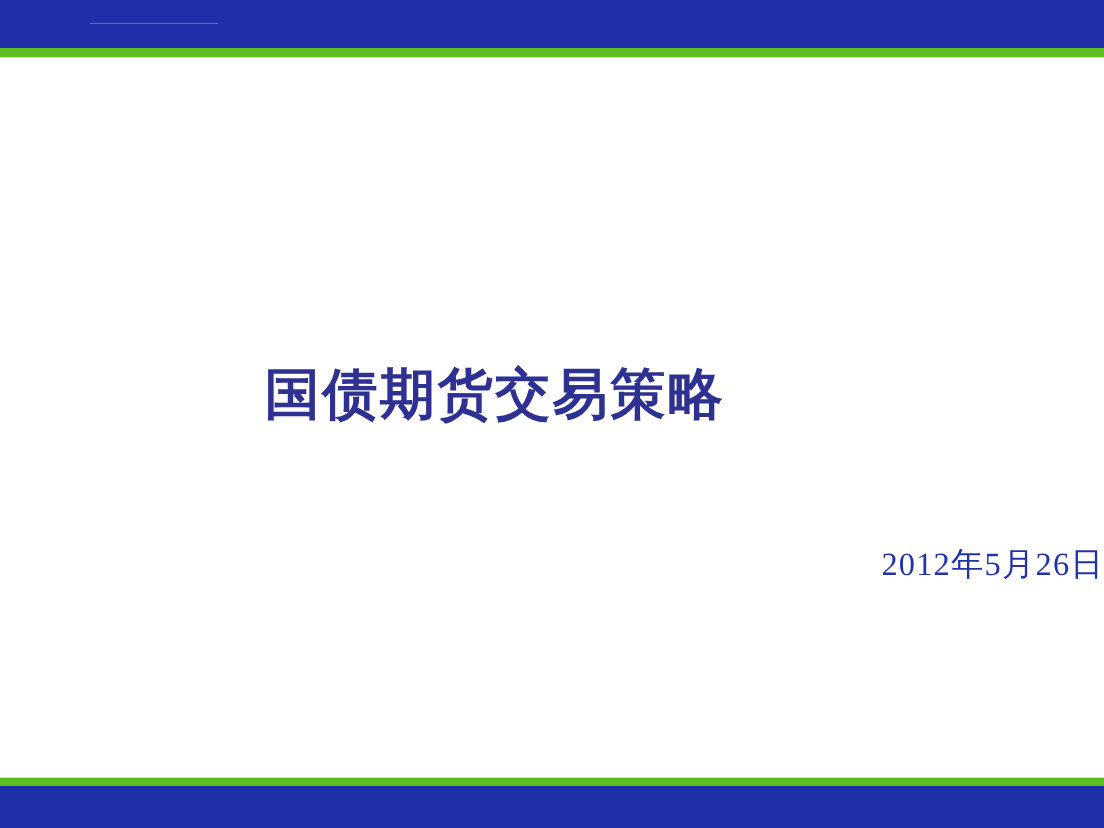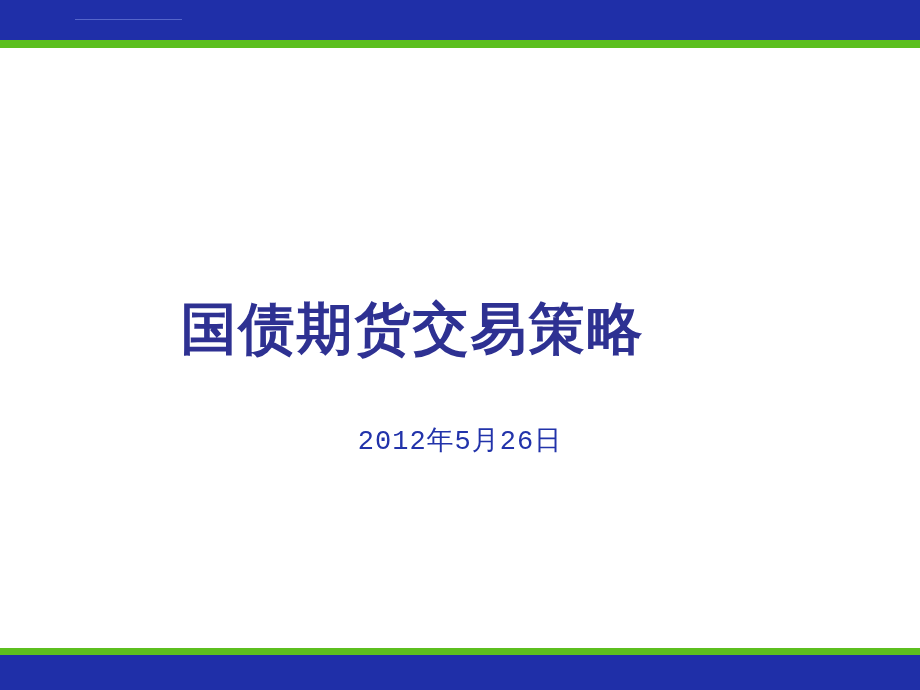--- a/index.html
+++ b/index.html
@@ -70,35 +70,35 @@
     text-align: center;
   }
 
   .slide-title {
     position: absolute;
     left: 0;
     top: 250px;
     width: 825px;
     text-align: center;
     font-family: "DejaVu Serif", "Liberation Serif", serif;
-    font-size: 56px;
+    font-size: 46px;
     line-height: 60px;
     font-weight: 700;
     color: #2e3192;
     letter-spacing: 2px;
     white-space: nowrap;
   }
 
   .slide-date {
     position: absolute;
     left: 0;
-    top: 376px;
+    top: 404px;
     width: 920px;
-    text-align: center;
-    font-family: Liberation Mono, monospace;
+    text-align: right;
+    font-family: Liberation Serif, serif;
     font-size: 27px;
     line-height: 36px;
     font-weight: 400;
     color: #2233aa;
     letter-spacing: 1px;
     white-space: nowrap;
   }
 
   
   .footer-green {

